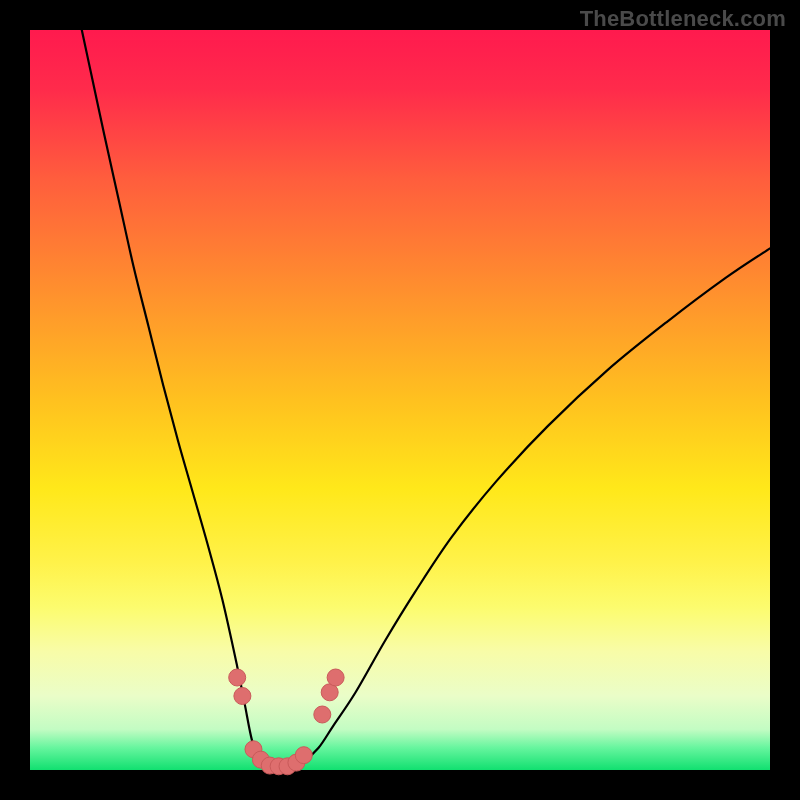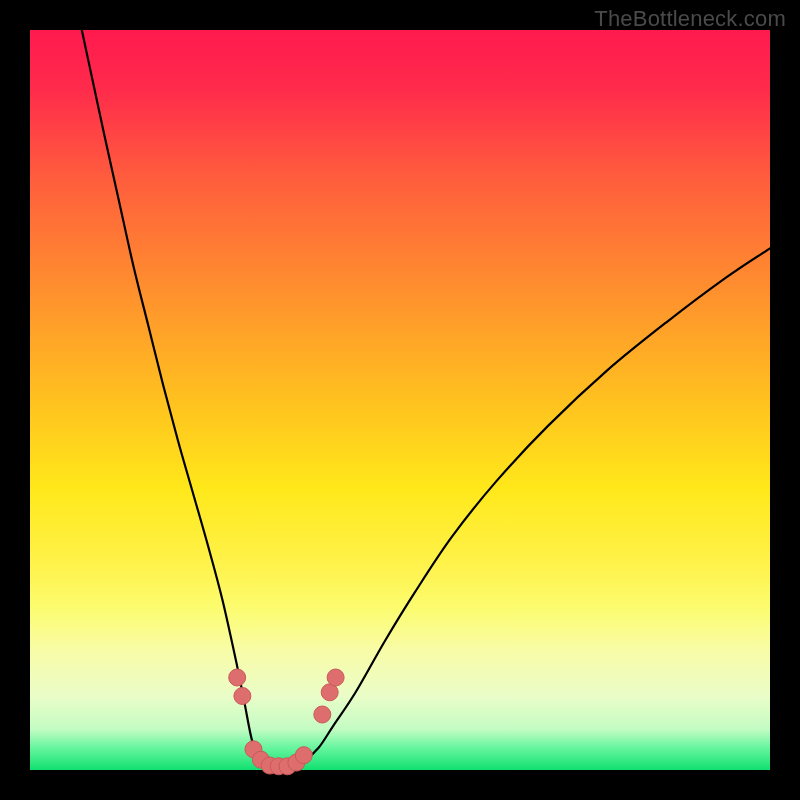--- a/index.html
+++ b/index.html
@@ -9,21 +9,21 @@
     width: 800px;
     height: 800px;
     background: #000;
   }
   .watermark {
     position: absolute;
     top: 6px;
     right: 14px;
     font-family: Arial, Helvetica, sans-serif;
     font-size: 22px;
-    font-weight: 400;
+    font-weight: 700;
     color: #4a4a4a;
     letter-spacing: 0.2px;
     z-index: 10;
   }
   .plot {
     position: absolute;
     left: 30px;
     top: 30px;
     width: 740px;
     height: 740px;

